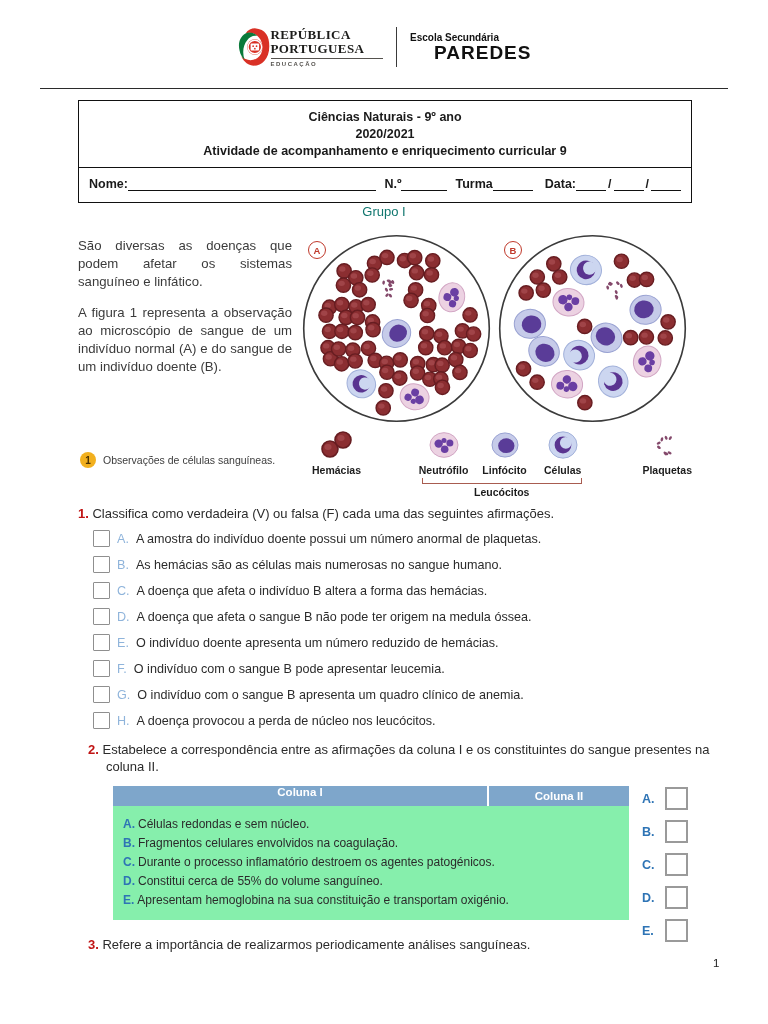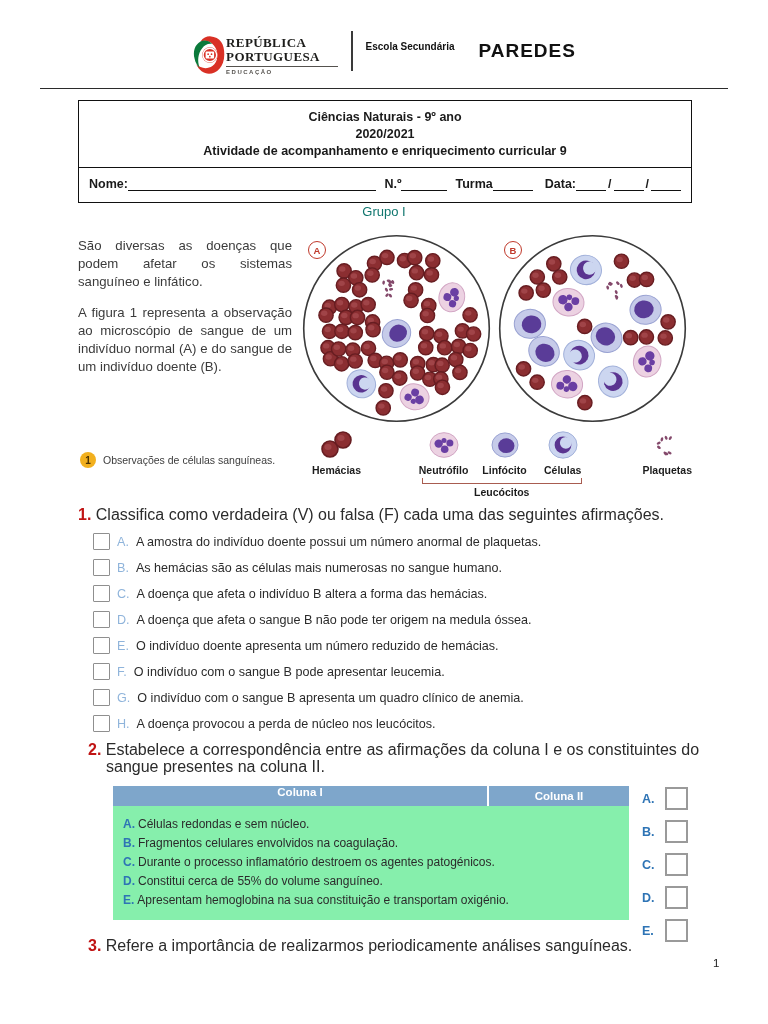--- a/index.html
+++ b/index.html
@@ -1,27 +1,27 @@
 <!DOCTYPE html>
 <html><head>
 <meta charset="utf-8">
 <style>
   html,body{margin:0;padding:0;background:#fff;}
   .page{position:relative;width:768px;height:1024px;background:#fff;overflow:hidden;
         font-family:"Liberation Sans",sans-serif;color:#2e2e2e;}
 
   
   .header{position:absolute;top:26px;left:0;right:0;display:flex;justify-content:center;align-items:center;gap:13px;}
-  .gov{display:flex;align-items:center;margin-top:8px;}
+  .gov{display:flex;align-items:center;}
   .gov-text{display:flex;flex-direction:column;}
   .gov-name{font-family:"Liberation Serif",serif;font-weight:bold;font-size:13px;line-height:14px;color:#1d1d1b;letter-spacing:.4px;}
   .gov-rule{border-top:1px solid #55524e;margin:2px 0 2px;width:112px;}
   .gov-dept{font-size:6px;letter-spacing:1.5px;color:#55524e;font-weight:bold;}
   .hdr-divider{width:1.5px;height:40px;background:#3a3a3a;}
-  .school{display:flex;flex-direction:row;justify-content:center;}
+  .school{display:flex;flex-direction:column;justify-content:center;}
   .school-sub{font-size:10px;font-weight:bold;color:#111;}
   .school-name{font-size:19px;font-weight:bold;color:#111;letter-spacing:1px;line-height:20px;margin-left:24px;}
   .rule{position:absolute;top:88px;left:40px;right:40px;border-top:1.8px solid #2b2b2b;}
 
   
   .titlebox{position:absolute;left:78px;top:100px;width:612px;border:1.6px solid #111;}
   .titlebox-top{padding:8px 10px 7px;text-align:center;font-weight:bold;font-size:12.5px;line-height:17px;color:#1a1a1a;border-bottom:1.6px solid #111;}
   .name-row{display:flex;align-items:flex-end;padding:8px 10px 11px;font-weight:bold;font-size:12.5px;color:#1a1a1a;}
   .wline{border-bottom:1.3px solid #111;height:14px;}
   .wl-name{flex:1;margin-right:8px;}
@@ -49,21 +49,21 @@
   .leuco-group{display:flex;flex-direction:column;}
   .leuco-row{display:flex;gap:14px;}
   .leuco-bracket{height:5px;border-left:1.5px solid #a85c50;border-right:1.5px solid #a85c50;border-bottom:1.5px solid #a85c50;margin:2px 3px 2px;}
   .leuco-label{text-align:center;font-size:10.5px;font-weight:bold;color:#1c1c1c;}
   .caption{position:absolute;left:80px;top:452px;display:flex;align-items:center;gap:7px;}
   .caption-badge{width:16px;height:16px;border-radius:50%;background:#f2b01e;color:#4a3000;font-size:10px;font-weight:bold;
                  display:flex;align-items:center;justify-content:center;}
   .caption-text{font-size:10.5px;color:#3c3c3c;}
 
   
-  .q-line{font-size:16px;color:#2b2b2b;}
+  .q-line{font-size:13px;color:#2b2b2b;}
   .qnum{color:#c01414;font-weight:bold;}
   .q1{position:absolute;left:78px;top:506px;width:616px;}
   .tf-row{display:flex;align-items:center;gap:7px;margin:9px 0 0 15px;}
   .checkbox{width:15px;height:15px;border:1.6px solid #8f8f8f;border-radius:1px;background:#fff;flex:none;}
   .tf-letter{color:#8fb4db;font-size:12.6px;}
   .tf-text{font-size:12.6px;color:#2b2b2b;}
 
   .q2{position:absolute;left:88px;top:741px;width:640px;}
   .hang{display:block;padding-left:18px;text-indent:-18px;line-height:17px;}
   .q2row{display:flex;margin:11px 0 0 25px;}

